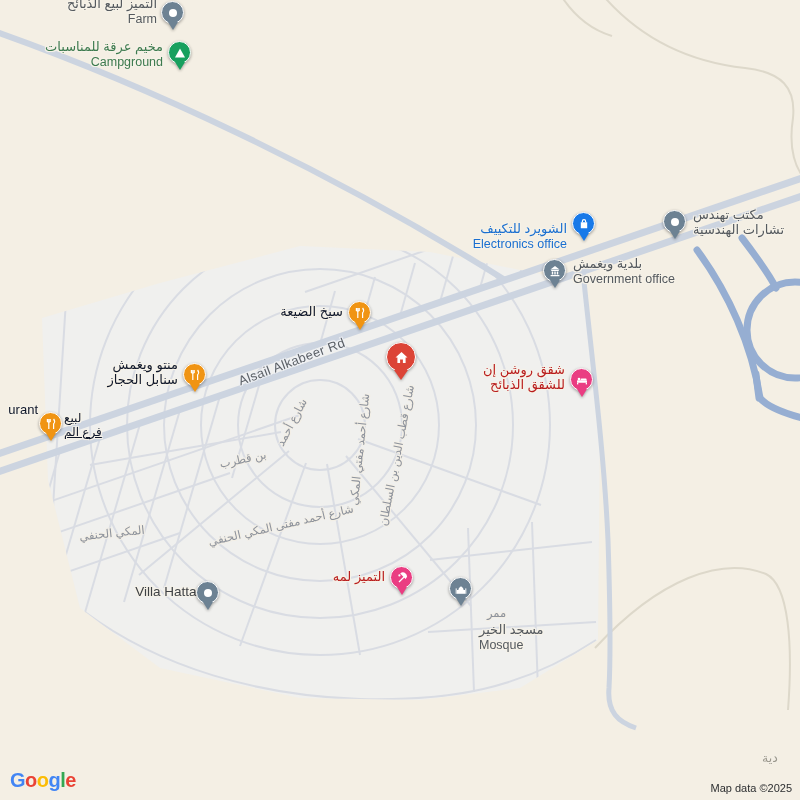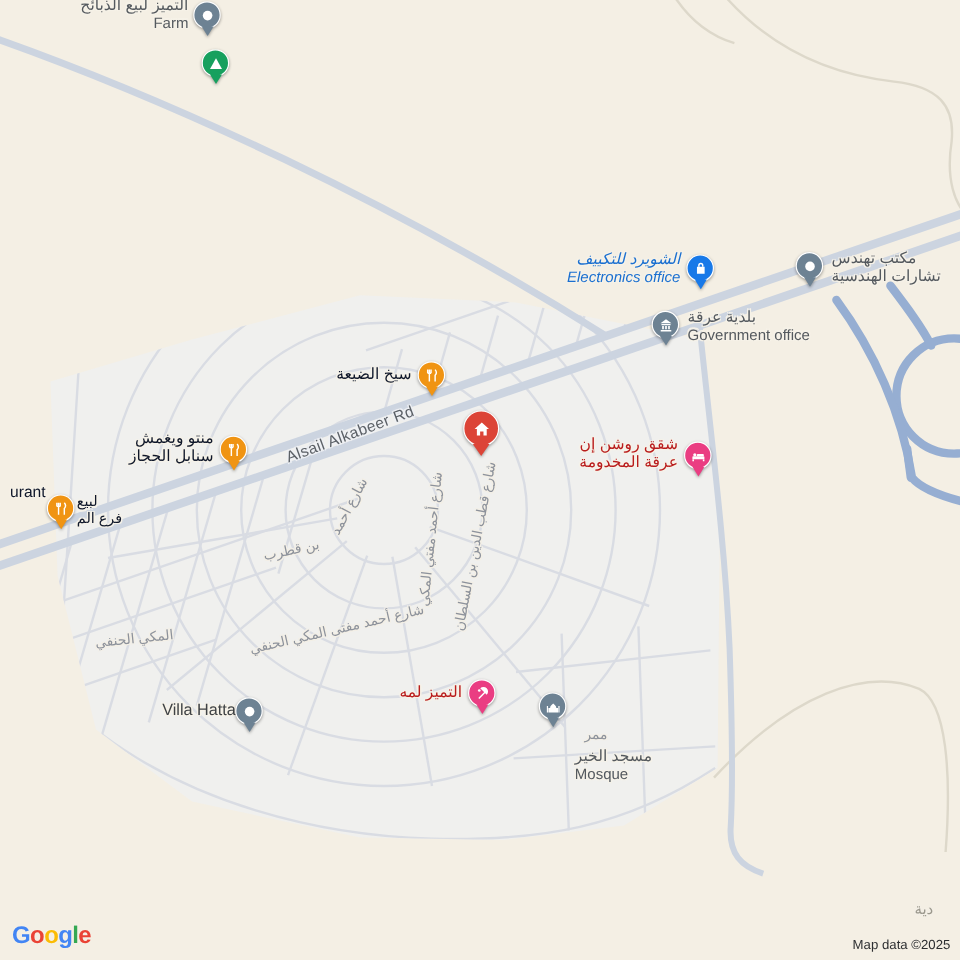--- a/index.html
+++ b/index.html
@@ -139,49 +139,53 @@
   <div class="lbl t-dark ralign" style="right:643px;top:-3px;">
     <div dir="rtl">التميز لبيع الذبائح</div>
     <div class="sub">Farm</div>
   </div>
 
   <div class="pin c-green" style="left:168px;top:41px;">
     <svg width="12" height="12">
         <path d="M6 1.5 L11 10.5 H1 Z" fill="#fff"></path>
       </svg>
   </div>
+  <div class="lbl t-green ralign" style="right:637px;top:40px;">
+    <div dir="rtl">مخيم عرقة للمناسبات</div>
+    <div class="sub">Campground</div>
+  </div>
 
   <div class="pin c-blue" style="left:572px;top:212px;">
     <svg width="12" height="12">
       <path d="M2.8 4.2 h6.4 v6 h-6.4 z" fill="#fff"></path>
       <path d="M4.4 4.2 v-1 a1.6 1.6 0 0 1 3.2 0 v1" stroke="#fff" stroke-width="1.2" fill="none"></path>
     </svg>
   </div>
-  <div class="lbl t-blue ralign" style="right:233px;top:209px;font-style:italic;">
+  <div class="lbl t-blue ralign" style="right:233px;top:222px;">
     <div dir="rtl">الشويرد للتكييف</div>
     <div class="sub">Electronics office</div>
   </div>
 
   <div class="pin c-gray" style="left:663px;top:210px;">
     <svg width="12" height="12">
         <circle cx="6" cy="6" r="4" fill="#fff"></circle>
       </svg>
   </div>
   <div class="lbl t-dark" style="left:693px;top:208px;">
     <div dir="rtl" style="text-align:left;">مكتب تهندس</div>
     <div dir="rtl" style="text-align:left;">تشارات الهندسية</div>
   </div>
 
   <div class="pin c-gray" style="left:543px;top:259px;">
     <svg width="12" height="12">
       <path d="M6 1 L10.6 4.4 H1.4 Z M2.2 5 h7.6 v1 H2.2 Z M2.8 6.6 h1.4 v2.8 H2.8 Z M5.3 6.6 h1.4 v2.8 H5.3 Z M7.8 6.6 h1.4 v2.8 H7.8 Z M1.6 10 h8.8 v1.2 H1.6 Z" fill="#fff"></path>
     </svg>
   </div>
   <div class="lbl t-dark" style="left:573px;top:257px;">
-    <div dir="rtl" style="text-align:left;">بلدية عرقة</div>
+    <div dir="rtl" style="text-align:left;">بلدية ويغمش</div>
     <div class="sub">Government office</div>
   </div>
 
   <div class="pin c-orange" style="left:348px;top:301px;">
     <svg width="12" height="12">
       <path d="M3.8 1 v10 M2.4 1 v3 M5.2 1 v3 M2.4 4 h2.8" stroke="#fff" stroke-width="1.2" fill="none"></path>
       <path d="M8.6 1 c1.3 1.6 1.3 3.4 0 4.8 v5.2" stroke="#fff" stroke-width="1.2" fill="none"></path>
     </svg>
   </div>
   <div class="lbl t-orange ralign" style="right:457px;top:305px;">
@@ -201,41 +205,41 @@
 
   <div class="pin c-orange" style="left:39px;top:412px;">
     <svg width="12" height="12">
       <path d="M3.8 1 v10 M2.4 1 v3 M5.2 1 v3 M2.4 4 h2.8" stroke="#fff" stroke-width="1.2" fill="none"></path>
       <path d="M8.6 1 c1.3 1.6 1.3 3.4 0 4.8 v5.2" stroke="#fff" stroke-width="1.2" fill="none"></path>
     </svg>
   </div>
   <div class="lbl t-orange ralign" style="right:762px;top:403px;">urant</div>
   <div class="lbl t-orange" style="left:64px;top:412px;font-size:12px;">
     <div dir="rtl" style="text-align:left;">لبيع</div>
-    <div dir="rtl" style="text-align:center;">فرع الم</div>
+    <div dir="rtl" style="text-align:center;text-decoration:underline;">فرع الم</div>
   </div>
 
   <div class="pin c-red pin-big" style="left:386px;top:342px;">
     <svg width="15" height="15">
       <path d="M7.5 2 L13.5 7.5 H11.6 V13 H8.9 V9.6 H6.1 V13 H3.4 V7.5 H1.5 Z" fill="#fff"></path>
     </svg>
   </div>
 
   <div class="pin c-pink" style="left:570px;top:368px;">
     <svg width="12" height="12">
       <rect x="1" y="6.2" width="10" height="2.6" rx="0.6" fill="#fff"></rect>
       <circle cx="3" cy="5" r="1.3" fill="#fff"></circle>
       <rect x="4.6" y="4.4" width="6" height="1.9" rx="0.9" fill="#fff"></rect>
       <rect x="1" y="8.8" width="1.3" height="1.6" fill="#fff"></rect>
       <rect x="9.7" y="8.8" width="1.3" height="1.6" fill="#fff"></rect>
     </svg>
   </div>
   <div class="lbl t-pink ralign" style="right:235px;top:363px;">
     <div dir="rtl">شقق روشن إن</div>
-    <div dir="rtl">عرقة المخدومة</div>
+    <div dir="rtl">للشقق الذبائح</div>
   </div>
 
   <div class="pin c-pink" style="left:390px;top:566px;">
     <svg width="12" height="12">
       <path d="M3 10 L9 4" stroke="#fff" stroke-width="1.2"></path>
       <path d="M4.2 1.6 a3.8 3.8 0 0 1 5.4 5.4 z" fill="#fff"></path>
       <circle cx="3.4" cy="3.4" r="1.1" fill="#fff"></circle>
     </svg>
   </div>
   <div class="lbl t-pink ralign" style="right:415px;top:570px;">

